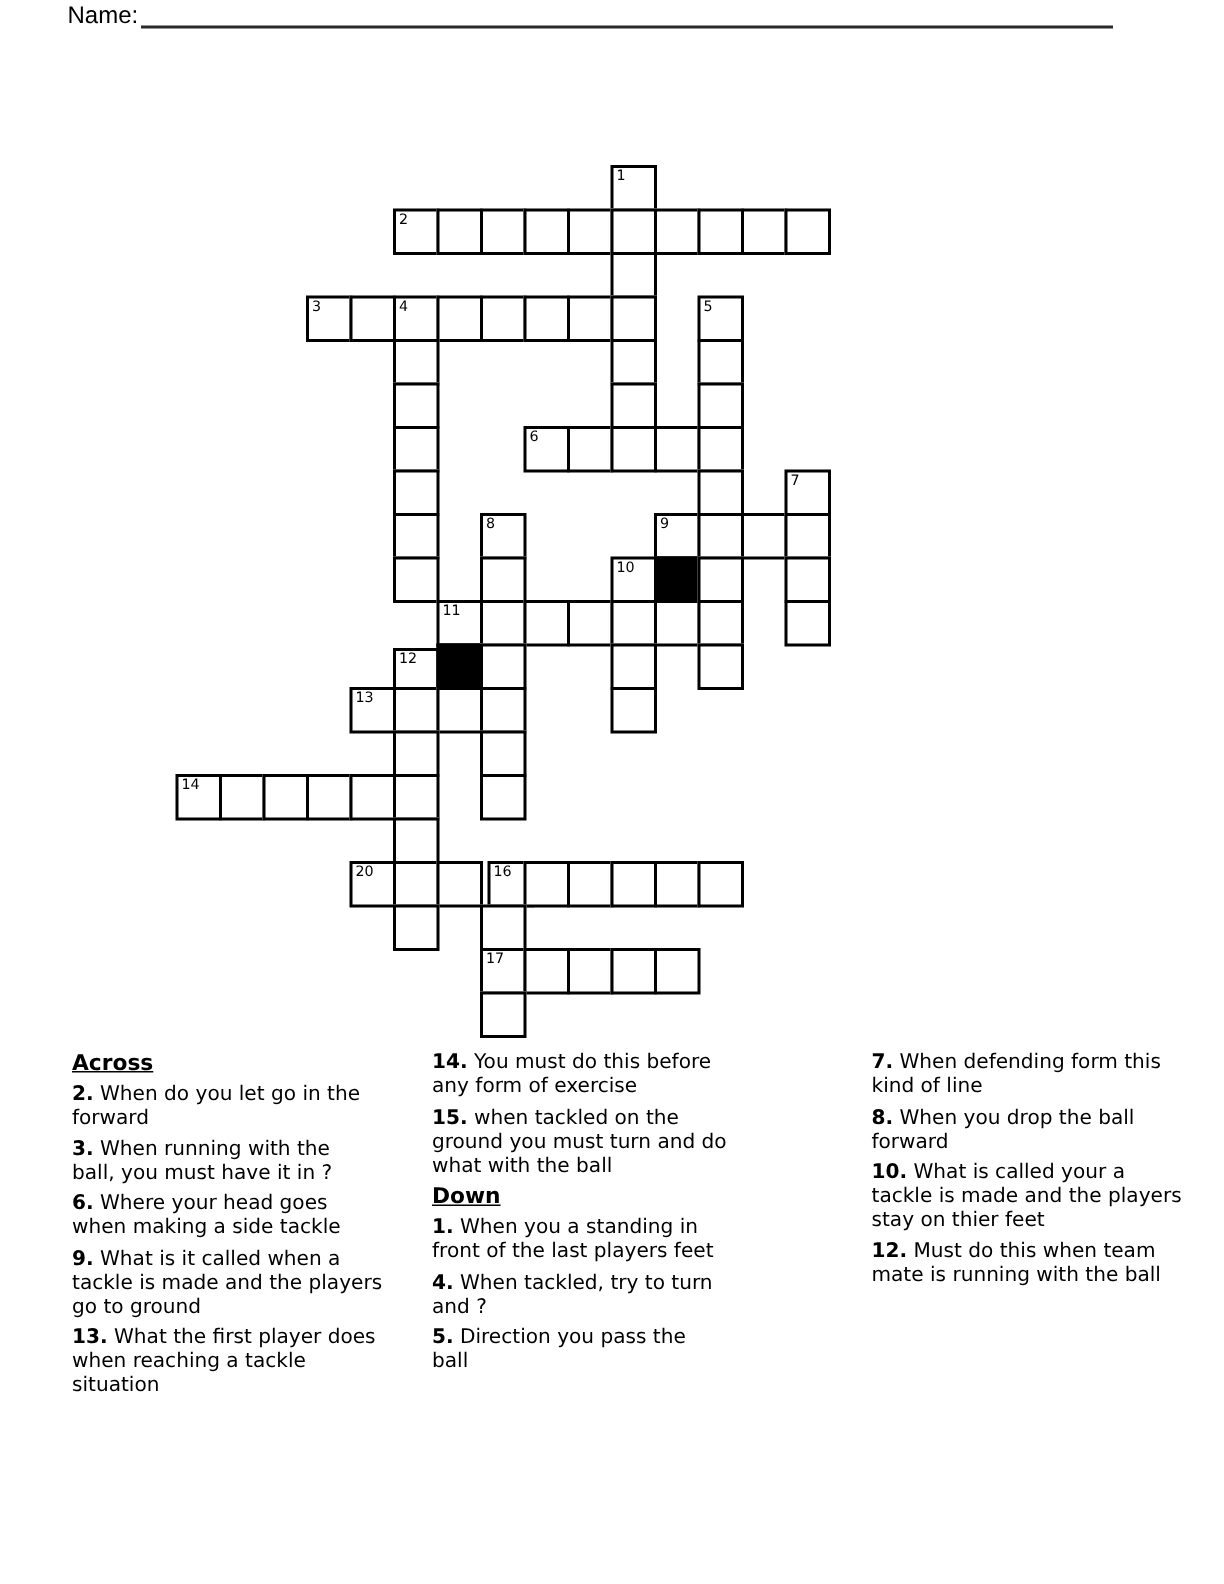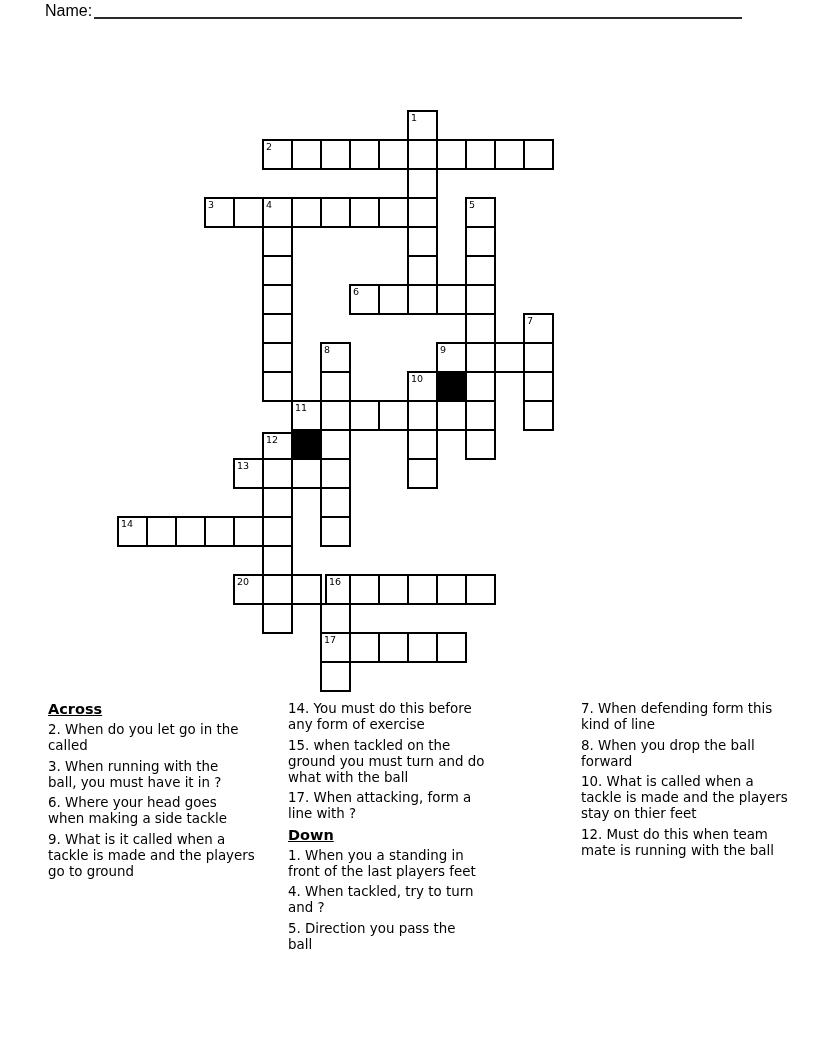--- a/index.html
+++ b/index.html
@@ -19,21 +19,21 @@
   .cell.black{background:#000;}
   .cellnum{position:absolute;top:0px;left:2px;font-size:9.5px;line-height:11px;color:#000;}
   
   .clue-col{position:absolute;top:701px;}
   #clue-col-1{left:48px;width:238px;}
   #clue-col-2{left:288px;width:230px;}
   #clue-col-3{left:533px;width:238px;margin-left:48px;}
   .clue-heading{font-size:14.5px;font-weight:700;text-decoration:underline;
                 line-height:16px;margin:0 0 5px 0;}
   .clue{font-size:13.4px;line-height:16px;margin:0 0 4.5px 0;}
-  .clue b{font-weight:400;}
+  .clue b{font-weight:700;}
   .clue-text{white-space:pre-line;}
 </style>
 </head>
 <body>
 
 <div id="page">
   <span id="name-label">Name:</span>
   <div id="name-line"></div>
   <div id="grid">
       <div class="cell" style="left: 290px; top: 0px;">
@@ -160,49 +160,50 @@
       </div>
       <div class="cell" style="left: 232px; top: 522px;"></div>
       <div class="cell" style="left: 261px; top: 522px;"></div>
       <div class="cell" style="left: 290px; top: 522px;"></div>
       <div class="cell" style="left: 319px; top: 522px;"></div>
       <div class="cell" style="left: 203px; top: 551px;"></div>
     </div>
   <div class="clue-col" id="clue-col-1">
       <div class="clue-heading">Across</div>
       <div class="clue"><b>2.</b> <span class="clue-text">When do you let go in the
-called</span></div>
+forward</span></div>
       <div class="clue"><b>3.</b> <span class="clue-text">When running with the
 ball, you must have it in ?</span></div>
       <div class="clue"><b>6.</b> <span class="clue-text">Where your head goes
 when making a side tackle</span></div>
       <div class="clue"><b>9.</b> <span class="clue-text">What is it called when a
 tackle is made and the players
 go to ground</span></div>
+      <div class="clue"><b>13.</b> <span class="clue-text">What the first player does
+when reaching a tackle
+situation</span></div>
     </div>
   <div class="clue-col" id="clue-col-2">
       <div class="clue"><b>14.</b> <span class="clue-text">You must do this before
 any form of exercise</span></div>
       <div class="clue"><b>15.</b> <span class="clue-text">when tackled on the
 ground you must turn and do
 what with the ball</span></div>
-      <div class="clue"><b>17.</b> <span class="clue-text">When attacking, form a
-line with ?</span></div>
       <div class="clue-heading">Down</div>
       <div class="clue"><b>1.</b> <span class="clue-text">When you a standing in
 front of the last players feet</span></div>
       <div class="clue"><b>4.</b> <span class="clue-text">When tackled, try to turn
 and ?</span></div>
       <div class="clue"><b>5.</b> <span class="clue-text">Direction you pass the
 ball</span></div>
     </div>
   <div class="clue-col" id="clue-col-3">
       <div class="clue"><b>7.</b> <span class="clue-text">When defending form this
 kind of line</span></div>
       <div class="clue"><b>8.</b> <span class="clue-text">When you drop the ball
 forward</span></div>
-      <div class="clue"><b>10.</b> <span class="clue-text">What is called when a
+      <div class="clue"><b>10.</b> <span class="clue-text">What is called your a
 tackle is made and the players
 stay on thier feet</span></div>
       <div class="clue"><b>12.</b> <span class="clue-text">Must do this when team
 mate is running with the ball</span></div>
     </div>
 </div>
 
 </body></html>

